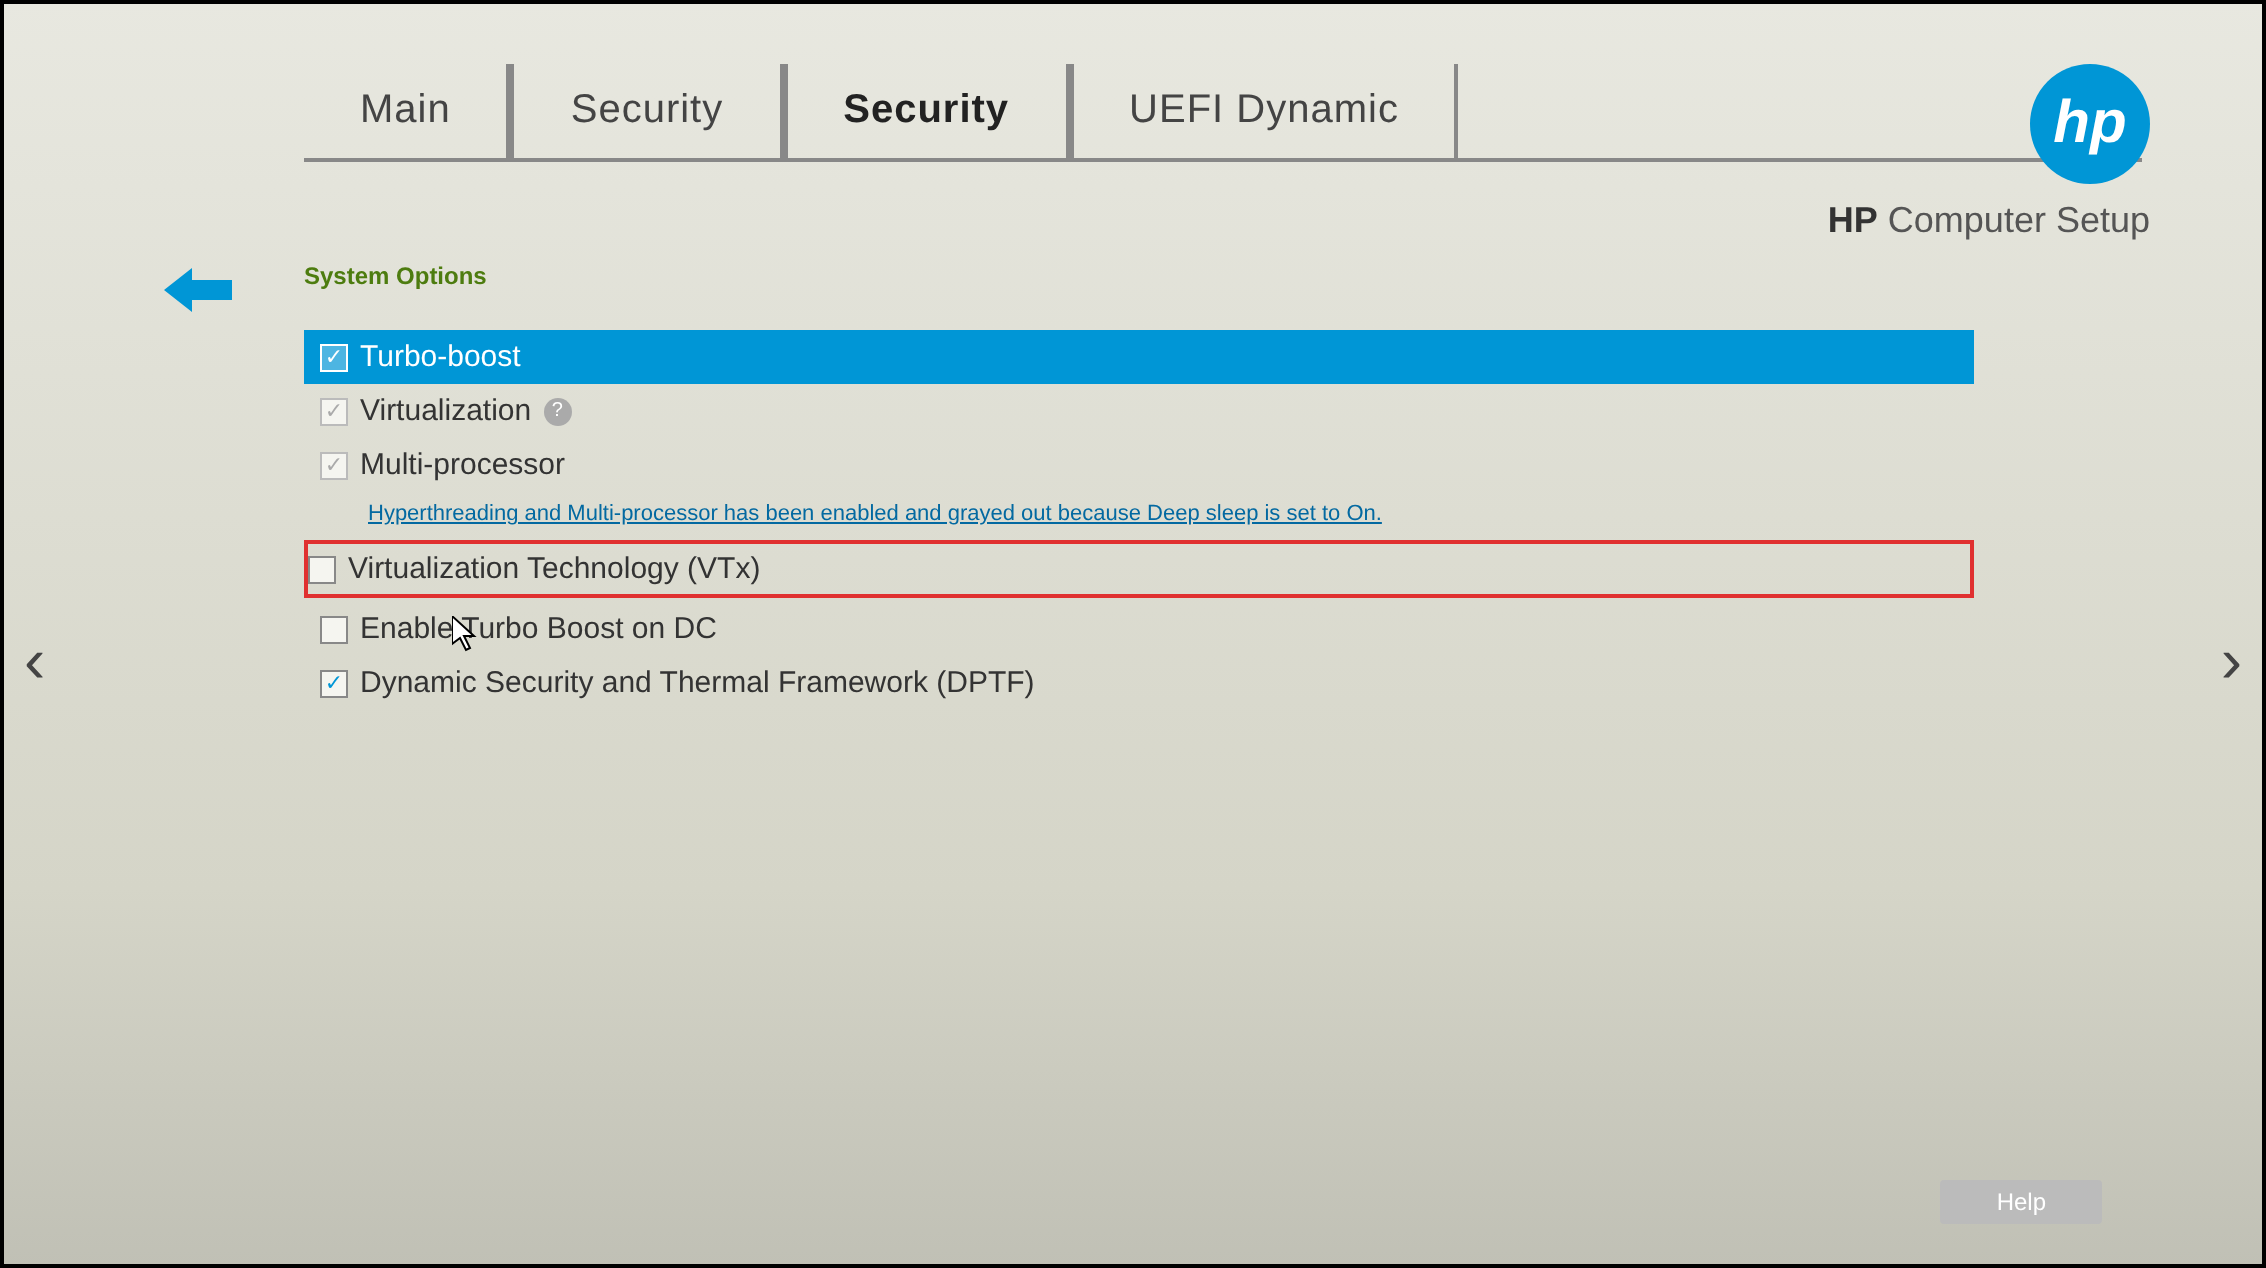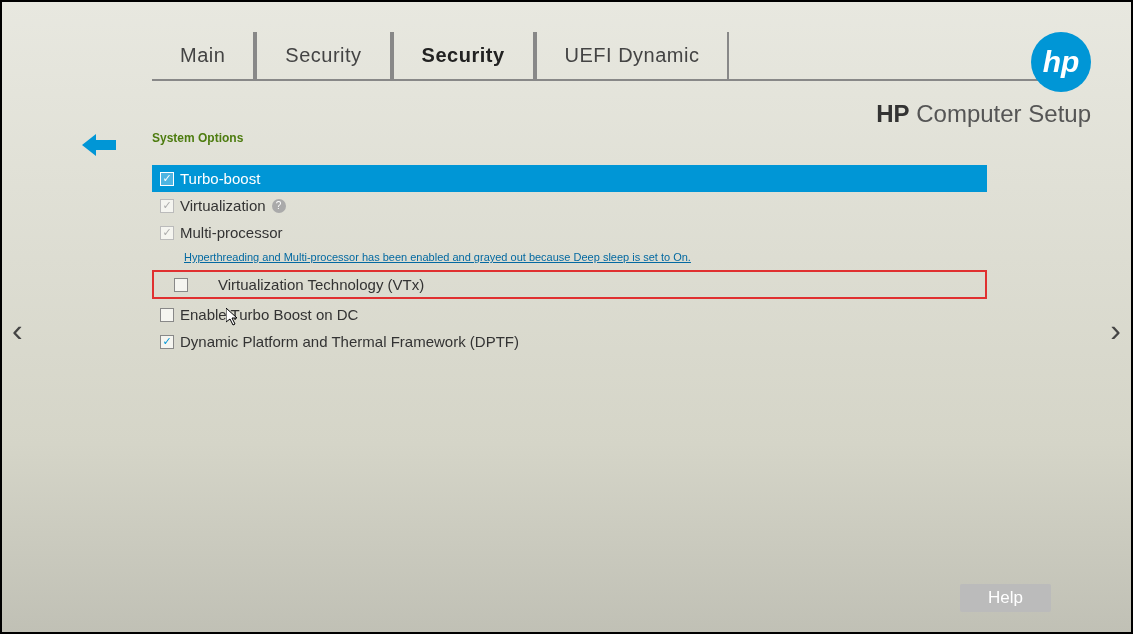--- a/index.html
+++ b/index.html
@@ -31,41 +31,41 @@
       color: #444;
       border-left: 2px solid #888;
       border-right: 2px solid #888;
       cursor: pointer;
       letter-spacing: 0.5px;
     }
     .tab:first-child { border-left: none; }
     .tab.active { color: #222; font-weight: 600; }
     .logo-area {
       position: absolute;
-      right: 40px;
+      right: 56px;
       top: 30px;
       text-align: center;
     }
     .hp-logo {
       width: 60px;
       height: 60px;
       background: #0096d6;
       border-radius: 50%;
       display: flex;
       align-items: center;
       justify-content: center;
       color: #fff;
       font-size: 30px;
       font-weight: bold;
       font-style: italic;
       margin-left: auto;
     }
     .brand-text {
       margin-top: 8px;
-      font-size: 24px;
+      font-size: 18px;
       color: #555;
     }
     .brand-text .hp { font-weight: bold; color: #333; }
     .content {
       padding: 50px 40px 0 150px;
       position: relative;
     }
     .back-arrow {
       position: absolute;
       left: 80px;
@@ -123,29 +123,29 @@
       background: #aaa;
       color: #fff;
       font-size: 10px;
       margin-left: 6px;
     }
     .highlight-box {
       border: 2px solid #e03030;
       padding: 0;
       margin: 2px 0;
     }
-    .highlight-box .option { padding: 4px 20px; gap: 24px; }
+    .highlight-box .option { padding: 4px 0; }
     .help-button {
       position: absolute;
       bottom: 20px;
       right: 80px;
       background: #bbb;
       color: #fff;
       padding: 4px 28px;
-      font-size: 17px;
+      font-size: 12px;
       cursor: pointer;
       border-radius: 2px;
     }
     .nav-arrow-left, .nav-arrow-right {
       position: absolute;
       top: 310px;
       font-size: 32px;
       color: #444;
       cursor: pointer;
     }
@@ -217,21 +217,21 @@
 
 
 
     <div class="option">
       <span class="checkbox"></span>
       <span>Enable Turbo Boost on DC</span>
     </div>
 
     <div class="option">
       <span class="checkbox">✓</span>
-      <span>Dynamic Platform and Thermal Framework (DPTF)</span>
+      <span>Dynamic Security and Thermal Framework (DPTF)</span>
     </div>
 
   </div>
 </div>
 
 <div class="help-button">Help</div>
 
 <div class="nav-arrow-left">‹</div>
 <div class="nav-arrow-right">›</div>
 

